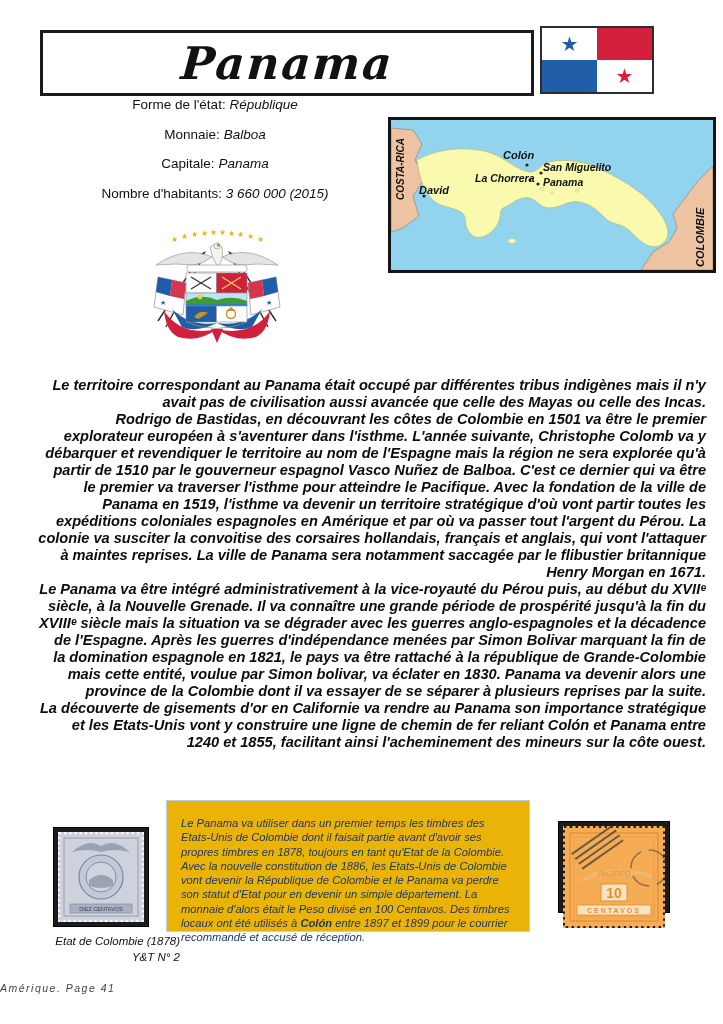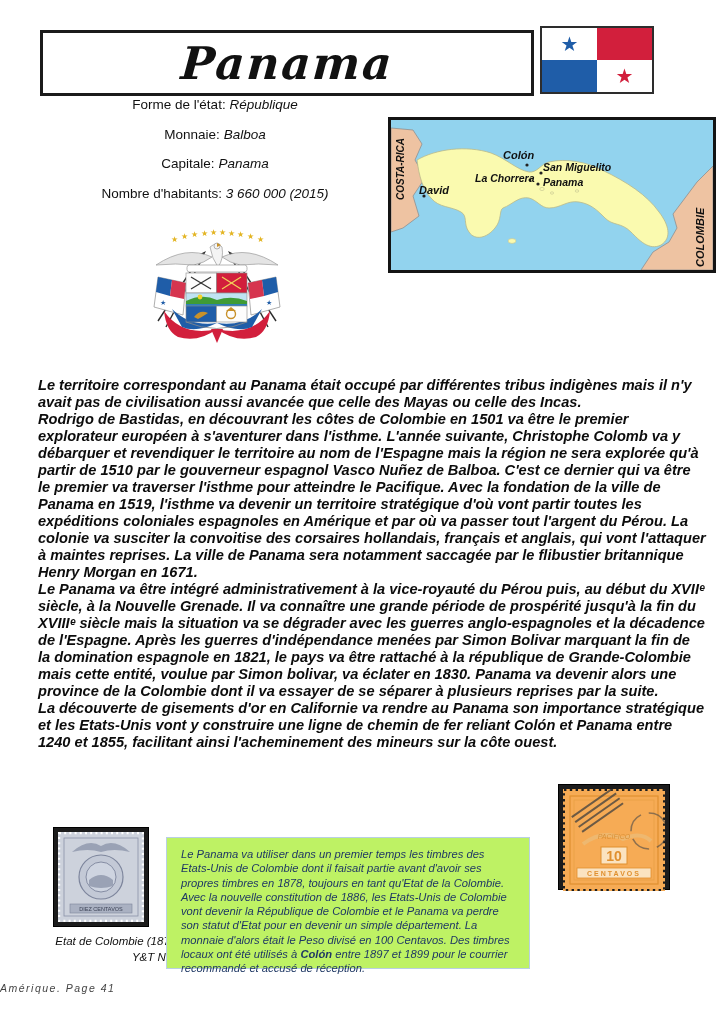--- a/index.html
+++ b/index.html
@@ -45,40 +45,41 @@
   }
   .map-wrap svg { display:block; }
   .map-label { font-weight:bold; font-style:italic; fill:#101010; }
   
   .coa { position:absolute; left:138px; top:225px; width:158px; height:124px; }
   
   .history {
     position:absolute; left:38px; top:377px; width:668px;
     font-weight:bold; font-style:italic; font-size:14.6px; line-height:17px;
     color:#0c0c0c;
+    text-align:right;
   }
   .history p { margin:0; }
   
   .stamp {
     position:absolute; background:#1c1c1c; padding:5px;
     box-shadow:0 0 0 1px #000 inset;
   }
   .stamp-left { left:53px; top:827px; width:96px; height:100px; box-sizing:border-box; }
-  .stamp-right { left:558px; top:784px; width:112px; height:106px; box-sizing:border-box; }
+  .stamp-right { left:558px; top:821px; width:112px; height:92px; box-sizing:border-box; }
   .caption {
     position:absolute; text-align:right; font-style:italic; font-size:11.5px;
     color:#111; line-height:16px;
   }
   .caption-left { left:25px; top:933px; width:155px; }
   .caption-right { left:533px; top:939px; width:165px; }
   .stamp-box {
     position:absolute; left:166px; top:800px; width:364px; height:132px;
-    box-sizing:border-box; background:#bef264; border:1px solid #b9cfe3;
-    padding:9px 13px 8px 14px;
-    font-style:italic; font-size:11.2px; line-height:14.3px; color:#1f3864;margin-top:37px;
+    box-sizing:border-box; background:#eab308; border:1px solid #b9cfe3;
+    padding:15px 13px 8px 14px;
+    font-style:italic; font-size:11.2px; line-height:14.3px; color:#1f3864;
   }
   .stamp-box b { font-weight:bold; }
   
   .footer {
     position:absolute; left:0; top:982px; width:100%;
     text-align:left; font-size:10.5px; color:#2e2e2e;
     letter-spacing:1.5px; filter:blur(0.55px); opacity:.9; font-style:italic;
   }
 </style>
 </head>

